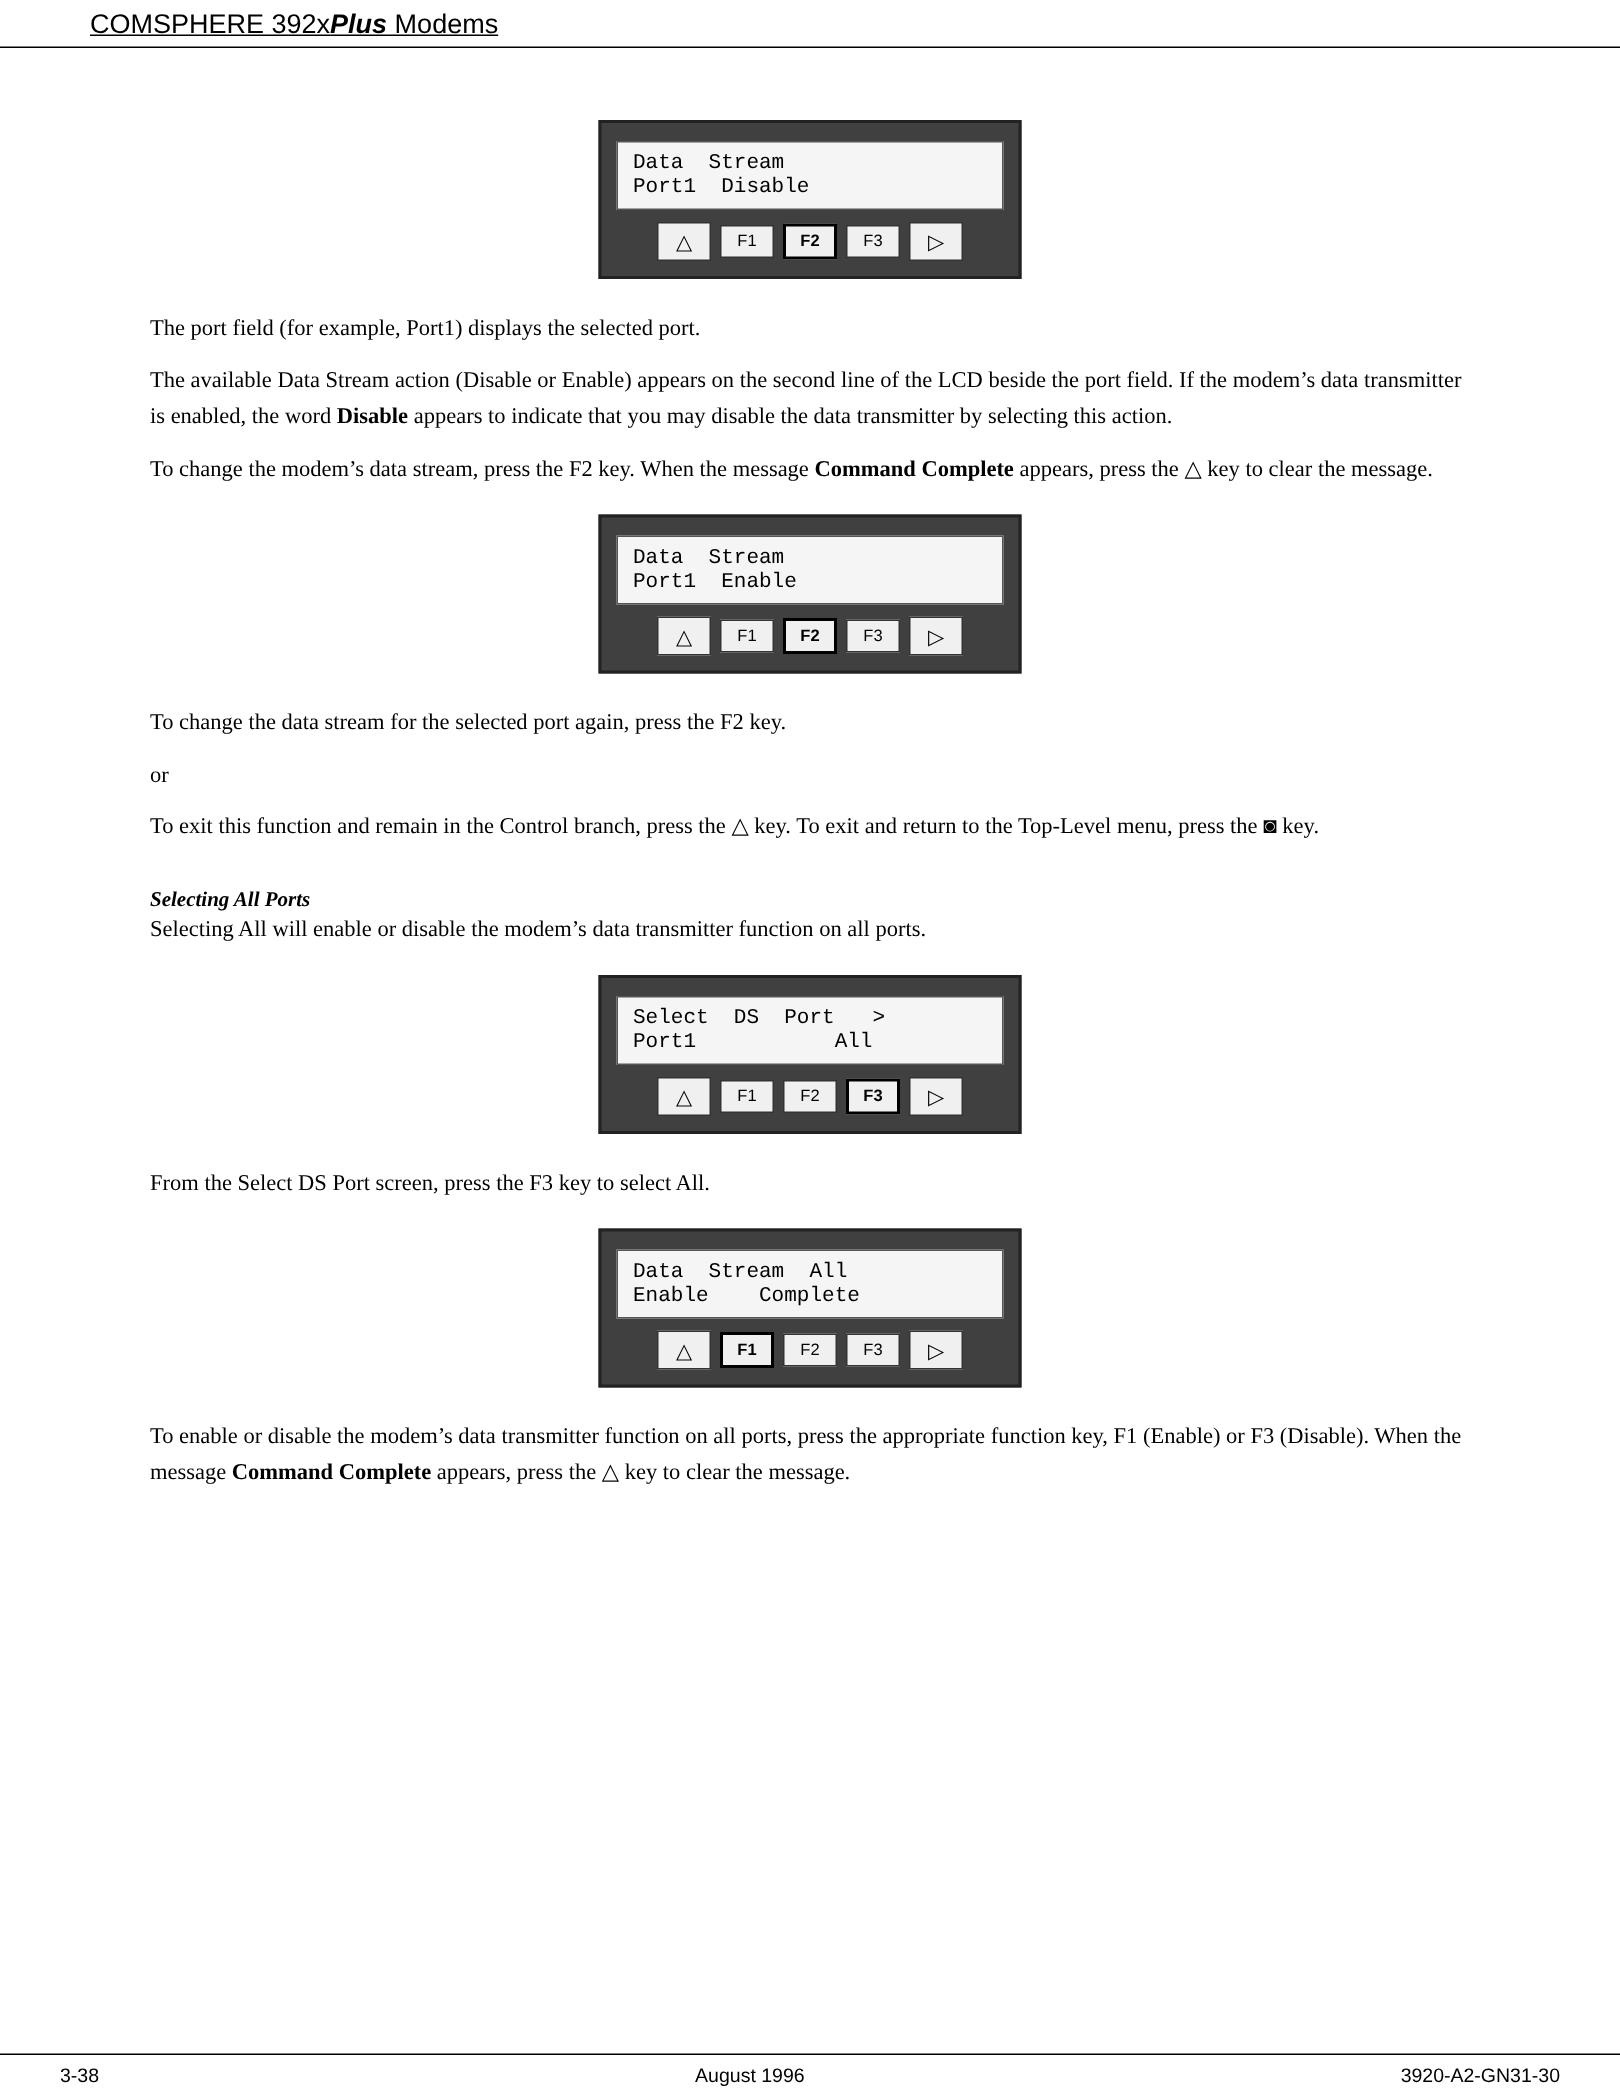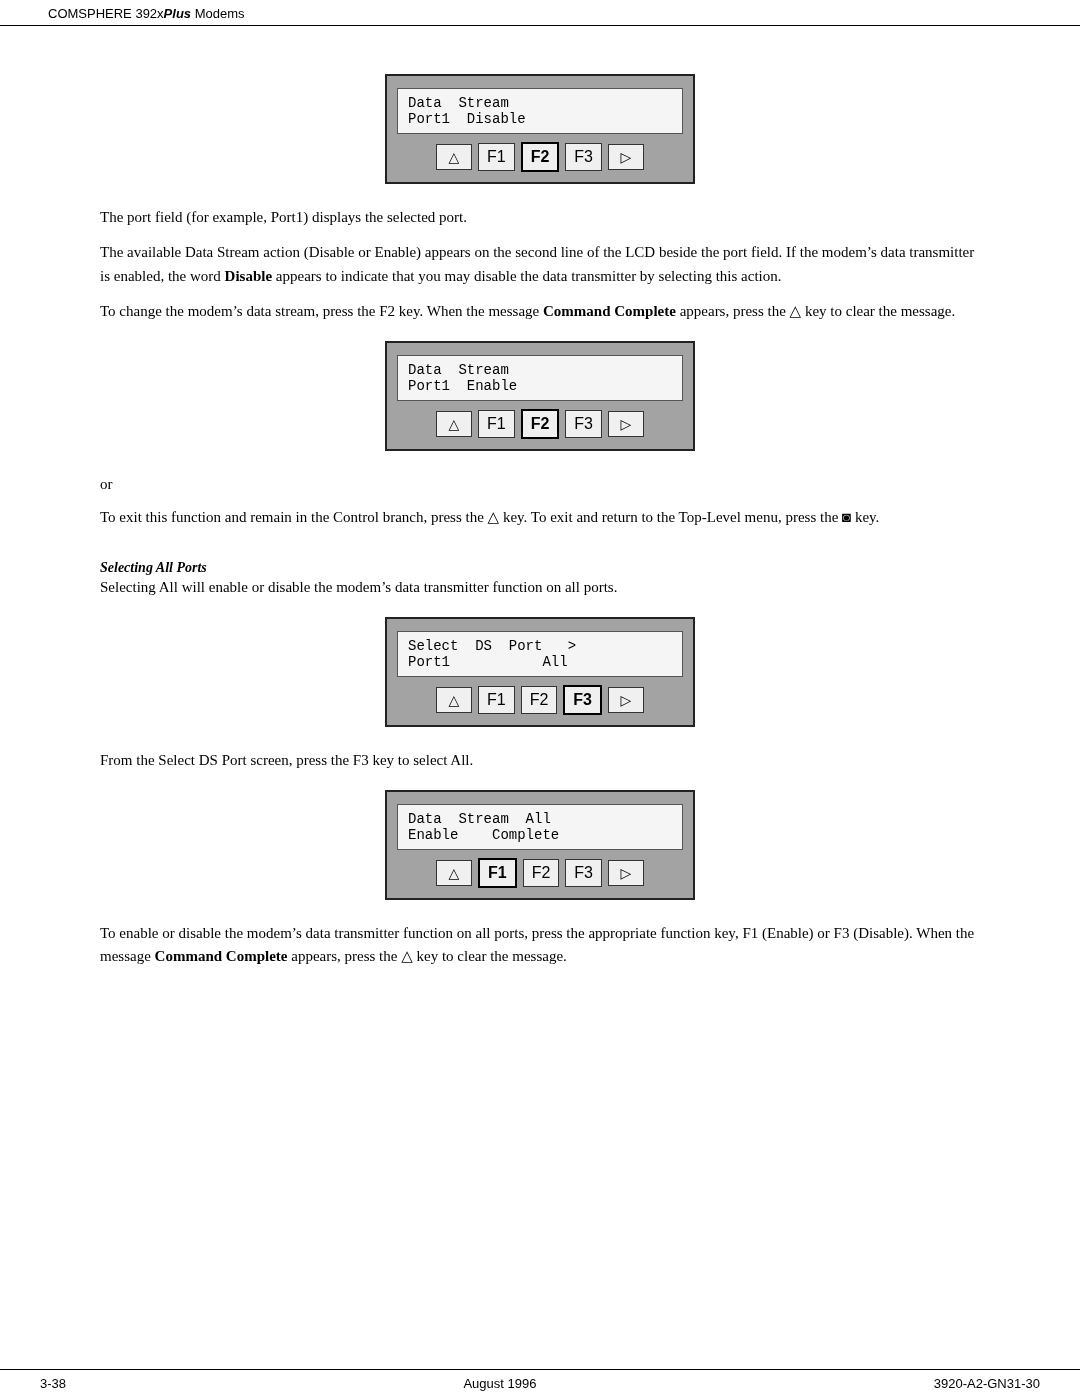--- a/index.html
+++ b/index.html
@@ -12,23 +12,24 @@
       min-height: 1397px;
     }
     .page {
       width: 1080px;
       min-height: 1397px;
       padding: 0;
       position: relative;
     }
     .header {
       border-bottom: 1.5px solid #000;
-      padding: 6px 40px 4px 48px;
-      font-size: 13px;
+      padding: 6px 40px 4px 60px;
+      font-size: 18px;
       font-family: Arial, sans-serif;
+      text-decoration: underline;
     }
     .content {
       padding: 30px 100px 40px 100px;
     }
     .section-heading {
       font-style: italic;
       font-weight: bold;
       font-size: 14px;
       margin: 30px 0 0 0;
     }
@@ -41,23 +42,23 @@
       margin-top: 12px;
     }
     
     .lcd-wrap {
       display: flex;
       justify-content: center;
       margin: 18px 0 22px 0;
     }
     .lcd-device {
       border: 2px solid #222;
-      width: 310px;
+      width: 282px;
       padding: 12px 10px 10px 10px;
-      background: #a3a3a3;
+      background: #404040;
     }
     .lcd-screen {
       border: 1.5px solid #555;
       background: #f5f5f5;
       padding: 6px 10px;
       font-family: Courier New, Courier, monospace;
       font-size: 14px;
       margin-bottom: 8px;
       min-height: 44px;
     }
@@ -69,21 +70,21 @@
       align-items: center;
       gap: 6px;
       justify-content: center;
     }
     .lcd-btn {
       border: 1.5px solid #333;
       background: #f0f0f0;
       min-width: 36px;
       padding: 4px 8px;
       text-align: center;
-      font-size: 16px;
+      font-size: 11px;
       font-family: Arial, sans-serif;
       cursor: pointer;
     }
     .lcd-btn-arrow {
       font-size: 14px;
       padding: 4px 7px;
     }
     .lcd-btn-highlight {
       border: 2px solid #000;
       font-weight: bold;
@@ -143,20 +144,21 @@
         <div class="lcd-buttons">
           <div class="lcd-btn lcd-btn-arrow">△</div>
           <div class="lcd-btn">F1</div>
           <div class="lcd-btn lcd-btn-highlight">F2</div>
           <div class="lcd-btn">F3</div>
           <div class="lcd-btn lcd-btn-arrow">▷</div>
         </div>
       </div>
     </div>
 
+    <p>To change the data stream for the selected port again, press the F2 key.</p>
 
     <p class="or-line">or</p>
 
     <p>To exit this function and remain in the Control branch, press the △ key. To exit and return to the Top-Level menu, press the ◙ key.</p>
 
     <div class="section-heading">Selecting All Ports</div>
 
     <p>Selecting All will enable or disable the modem’s data transmitter function on all ports.</p>
 
     <div class="lcd-wrap">

